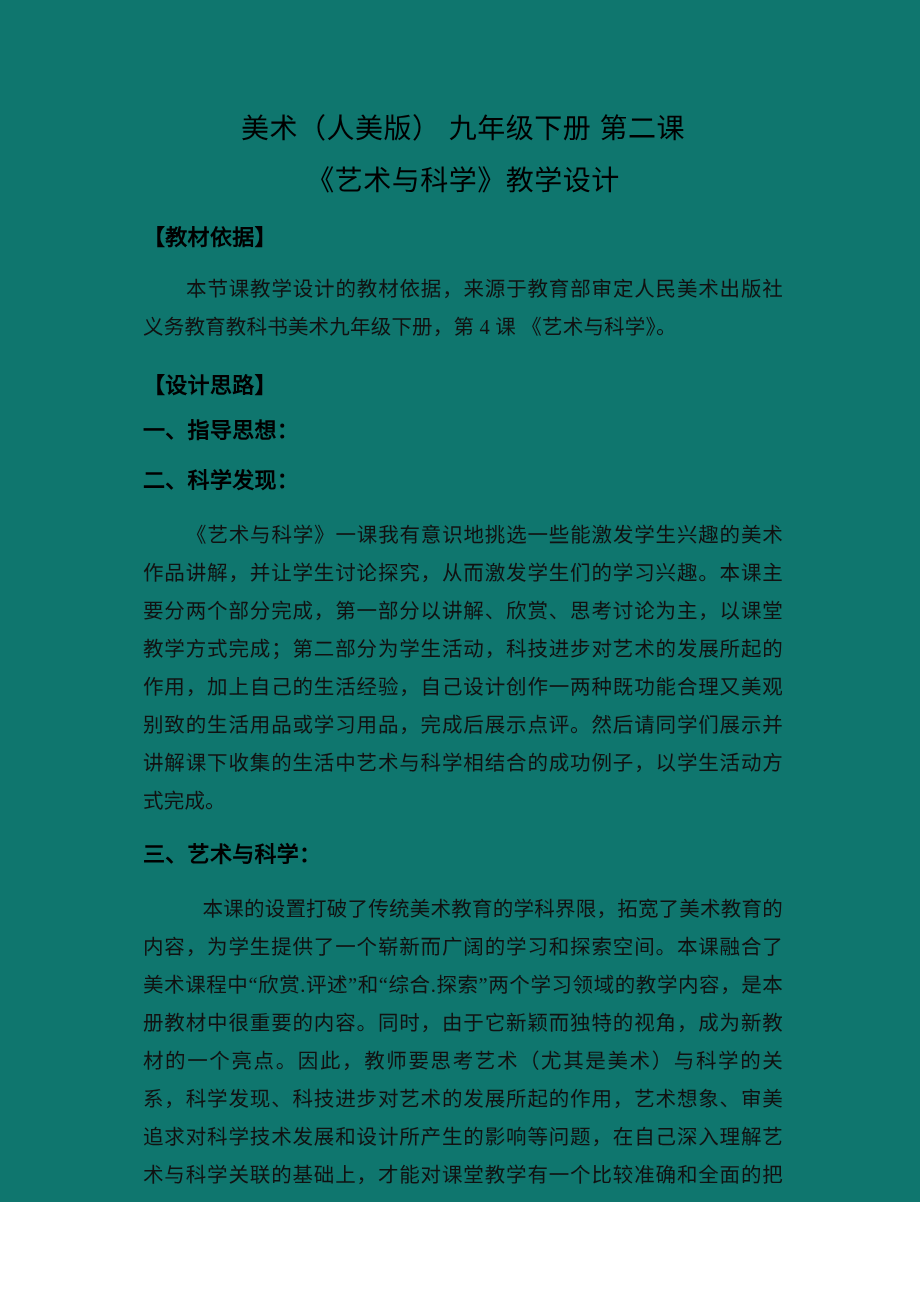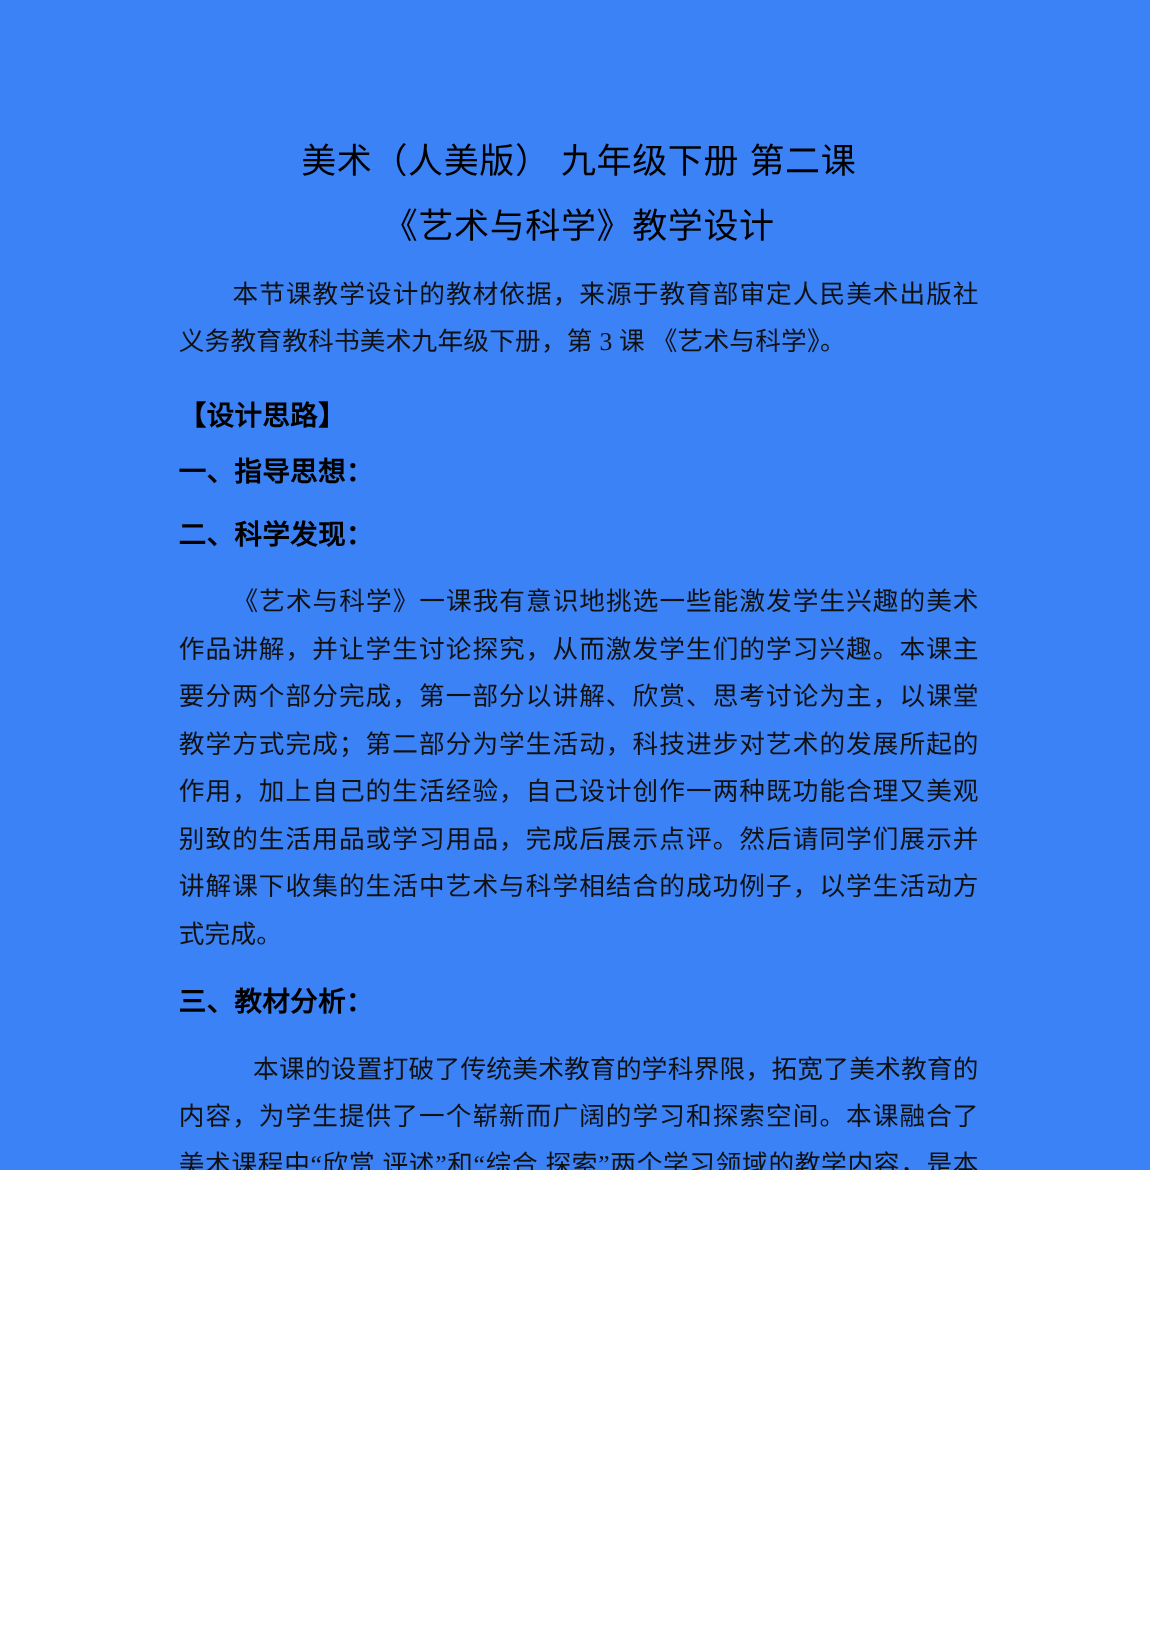--- a/index.html
+++ b/index.html
@@ -4,23 +4,23 @@
 <title>美术（人美版）九年级下册 第二课 《艺术与科学》教学设计</title>
 <style>
   html, body {
     margin: 0;
     padding: 0;
     background: #ffffff;
   }
   .page {
     position: relative;
     width: 920px;
-    height: 936px;
+    height: 1202px;
     margin: 0 auto;
-    background: #3b82f6;
+    background: #0f766e;
     overflow: hidden;
     box-sizing: border-box;
   }
   .content {
     position: absolute;
     left: 143px;
     top: 0;
     width: 640px;
   }
 
@@ -89,30 +89,31 @@
 </head>
 <body>
 
 <div class="page">
   <div class="content">
 
     <h1 class="doc-title title-line-1">美术（人美版） 九年级下册 第二课</h1>
 
     <h1 class="doc-title title-line-2">《艺术与科学》教学设计</h1>
 
+    <h2 class="bracket-heading">【教材依据】</h2>
 
-    <p class="body-para">本节课教学设计的教材依据，来源于教育部审定人民美术出版社义务教育教科书美术九年级下册，第 3 课 《艺术与科学》。</p>
+    <p class="body-para">本节课教学设计的教材依据，来源于教育部审定人民美术出版社义务教育教科书美术九年级下册，第 4 课 《艺术与科学》。</p>
 
     <h2 class="bracket-heading">【设计思路】</h2>
 
     <h3 class="section-heading tight">一、指导思想：</h3>
 
 
     <h3 class="section-heading">二、科学发现：</h3>
 
     <p class="body-para gap-sm">《艺术与科学》一课我有意识地挑选一些能激发学生兴趣的美术作品讲解，并让学生讨论探究，从而激发学生们的学习兴趣。本课主要分两个部分完成，第一部分以讲解、欣赏、思考讨论为主，以课堂教学方式完成；第二部分为学生活动，科技进步对艺术的发展所起的作用，加上自己的生活经验，自己设计创作一两种既功能合理又美观别致的生活用品或学习用品，完成后展示点评。然后请同学们展示并讲解课下收集的生活中艺术与科学相结合的成功例子，以学生活动方式完成。</p>
 
-    <h3 class="section-heading">三、教材分析：</h3>
+    <h3 class="section-heading">三、艺术与科学：</h3>
 
     <p class="body-para indent-wide gap-sm">本课的设置打破了传统美术教育的学科界限，拓宽了美术教育的内容，为学生提供了一个崭新而广阔的学习和探索空间。本课融合了美术课程中“欣赏.评述”和“综合.探索”两个学习领域的教学内容，是本册教材中很重要的内容。同时，由于它新颖而独特的视角，成为新教材的一个亮点。因此，教师要思考艺术（尤其是美术）与科学的关系，科学发现、科技进步对艺术的发展所起的作用，艺术想象、审美追求对科学技术发展和设计所产生的影响等问题，在自己深入理解艺术与科学关联的基础上，才能对课堂教学有一个比较准确和全面的把握、深入浅出地引导学生进行思考和探索，进行创作、表现。</p>
 
   </div>
 </div>
 
 </body></html>

